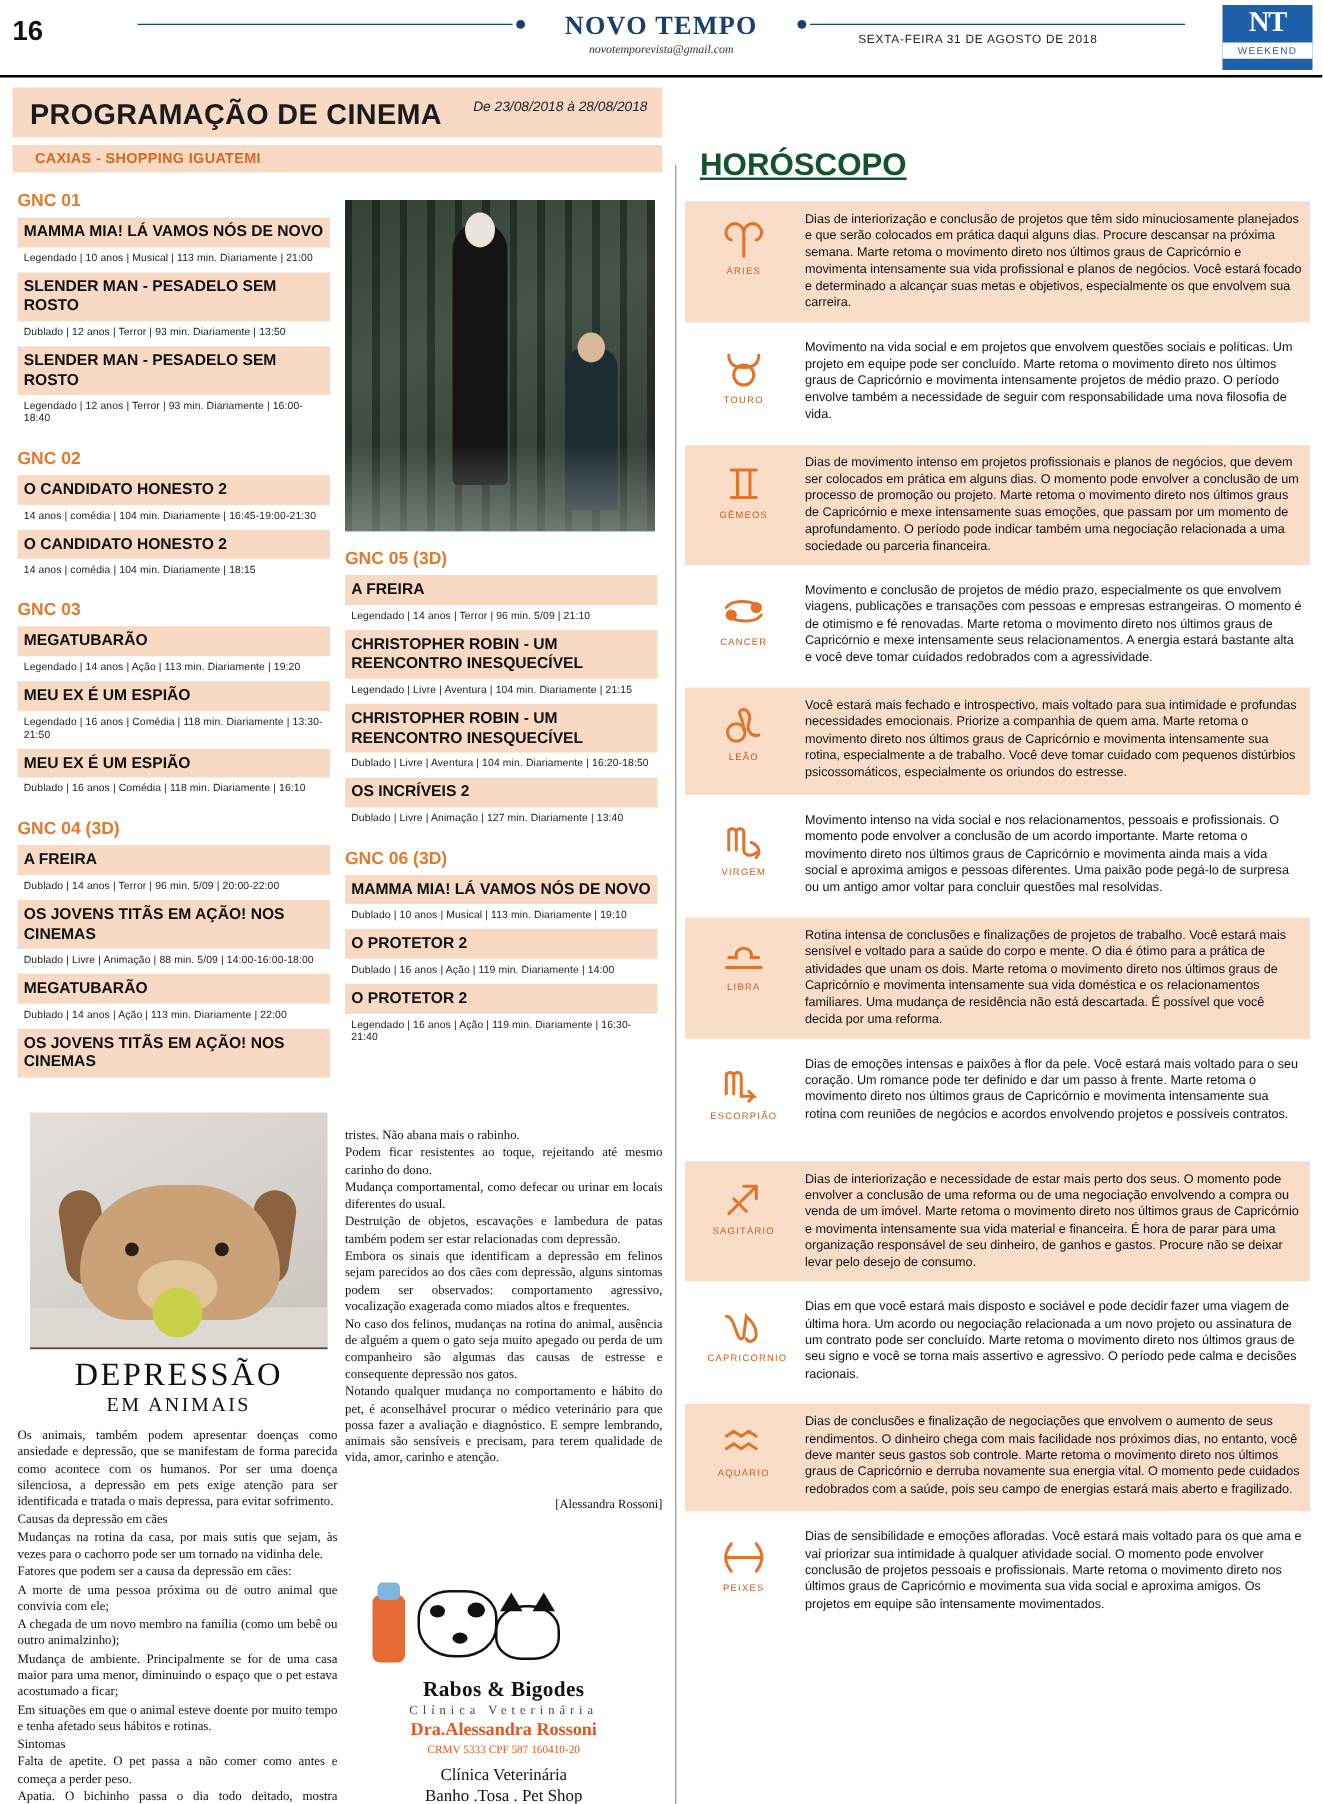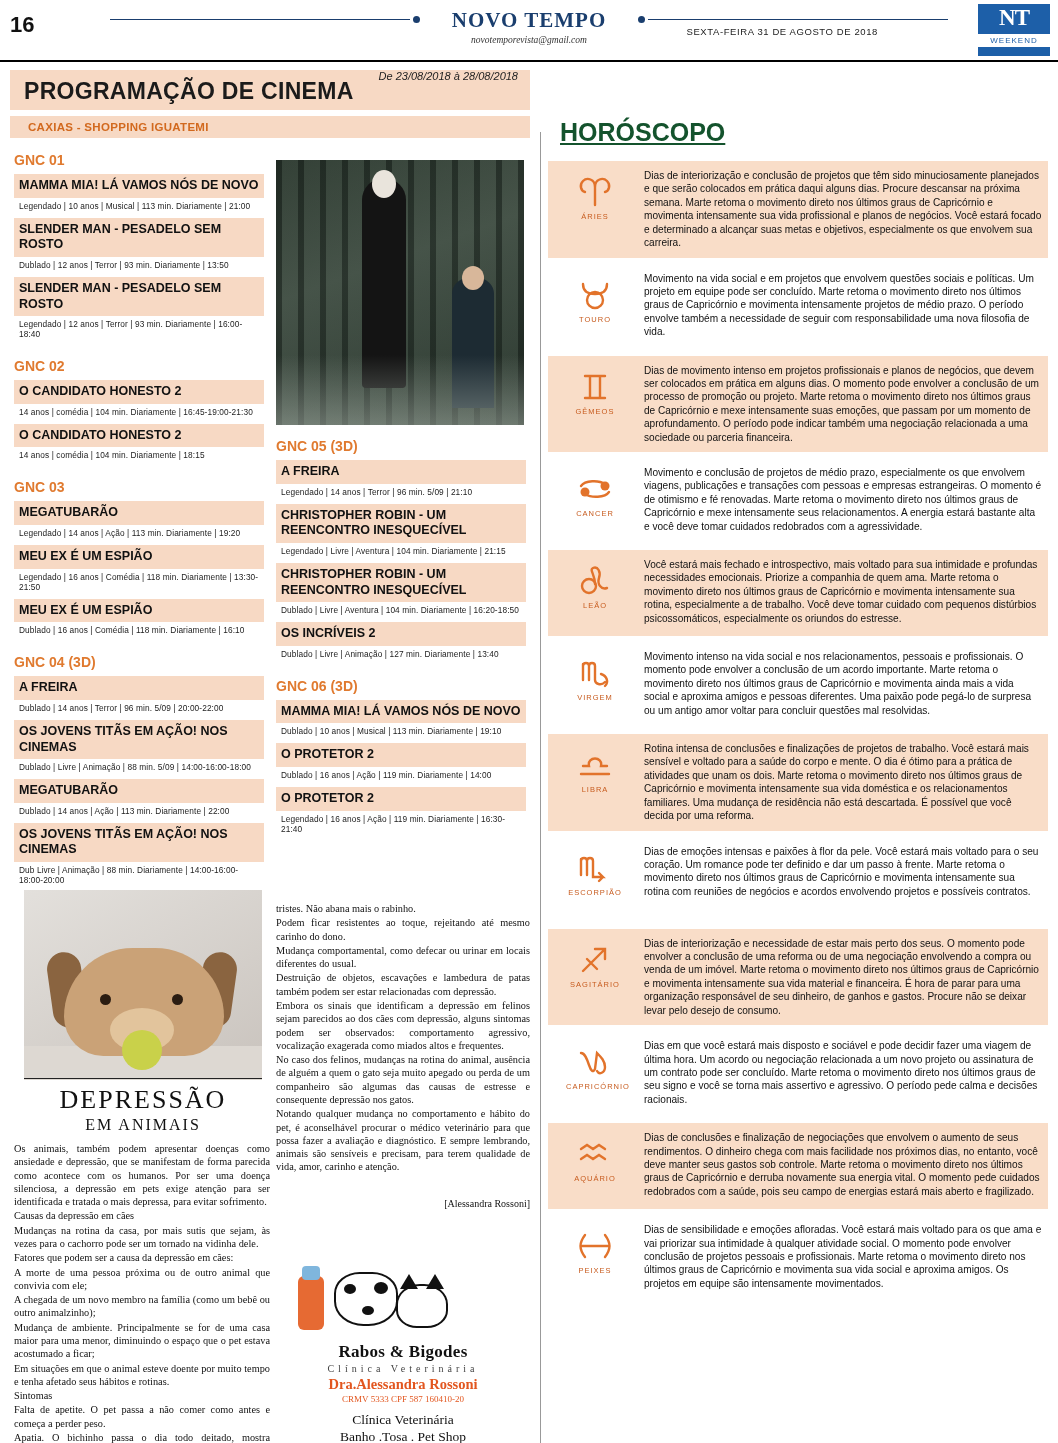--- a/index.html
+++ b/index.html
@@ -69,21 +69,21 @@
 
   
   .cinema-head {
     background: #f7d9c4; height: 40px; position: relative;
   }
   .cinema-head h1 {
     position: absolute; left: 14px; top: 8px; margin: 0;
     font-size: 23px; font-weight: bold; letter-spacing: .3px; color: #1b1b1b;
   }
   .cinema-head .dates {
-    position: absolute; right: 12px; top: 0;
+    position: absolute; right: 12px; top: 10px;
     font-size: 11px; font-style: italic; color: #222; margin-left: 44px;
   }
   .mall-bar {
     margin-top: 6px; background: #f7d9c4; height: 22px; position: relative;
   }
   .mall-bar span {
     position: absolute; left: 18px; top: 5px;
     font-size: 11.5px; font-weight: bold; color: #d2691e; letter-spacing: .3px;
   }
 
@@ -299,21 +299,20 @@
         <div class="movie-meta">Dublado | 16 anos | Comédia | 118 min. Diariamente | 16:10</div>
 
         <div class="room">GNC 04 (3D)</div>
         <div class="movie-title">A FREIRA</div>
         <div class="movie-meta">Dublado | 14 anos | Terror | 96 min. 5/09 | 20:00-22:00</div>
         <div class="movie-title">OS JOVENS TITÃS EM AÇÃO! NOS CINEMAS</div>
         <div class="movie-meta">Dublado | Livre | Animação | 88 min. 5/09 | 14:00-16:00-18:00</div>
         <div class="movie-title">MEGATUBARÃO</div>
         <div class="movie-meta">Dublado | 14 anos | Ação | 113 min. Diariamente | 22:00</div>
         <div class="movie-title">OS JOVENS TITÃS EM AÇÃO! NOS CINEMAS</div>
-        <div class="movie-meta">Dub Livre | Animação | 88 min. Diariamente | 14:00-16:00-18:00-20:00</div>
       </div>
 
       <div class="lcol b">
         <div class="room">GNC 05 (3D)</div>
         <div class="movie-title">A FREIRA</div>
         <div class="movie-meta">Legendado | 14 anos | Terror | 96 min. 5/09 | 21:10</div>
         <div class="movie-title">CHRISTOPHER ROBIN - UM REENCONTRO INESQUECÍVEL</div>
         <div class="movie-meta">Legendado | Livre | Aventura | 104 min. Diariamente | 21:15</div>
         <div class="movie-title">CHRISTOPHER ROBIN - UM REENCONTRO INESQUECÍVEL</div>
         <div class="movie-meta">Dublado | Livre | Aventura | 104 min. Diariamente | 16:20-18:50</div>

